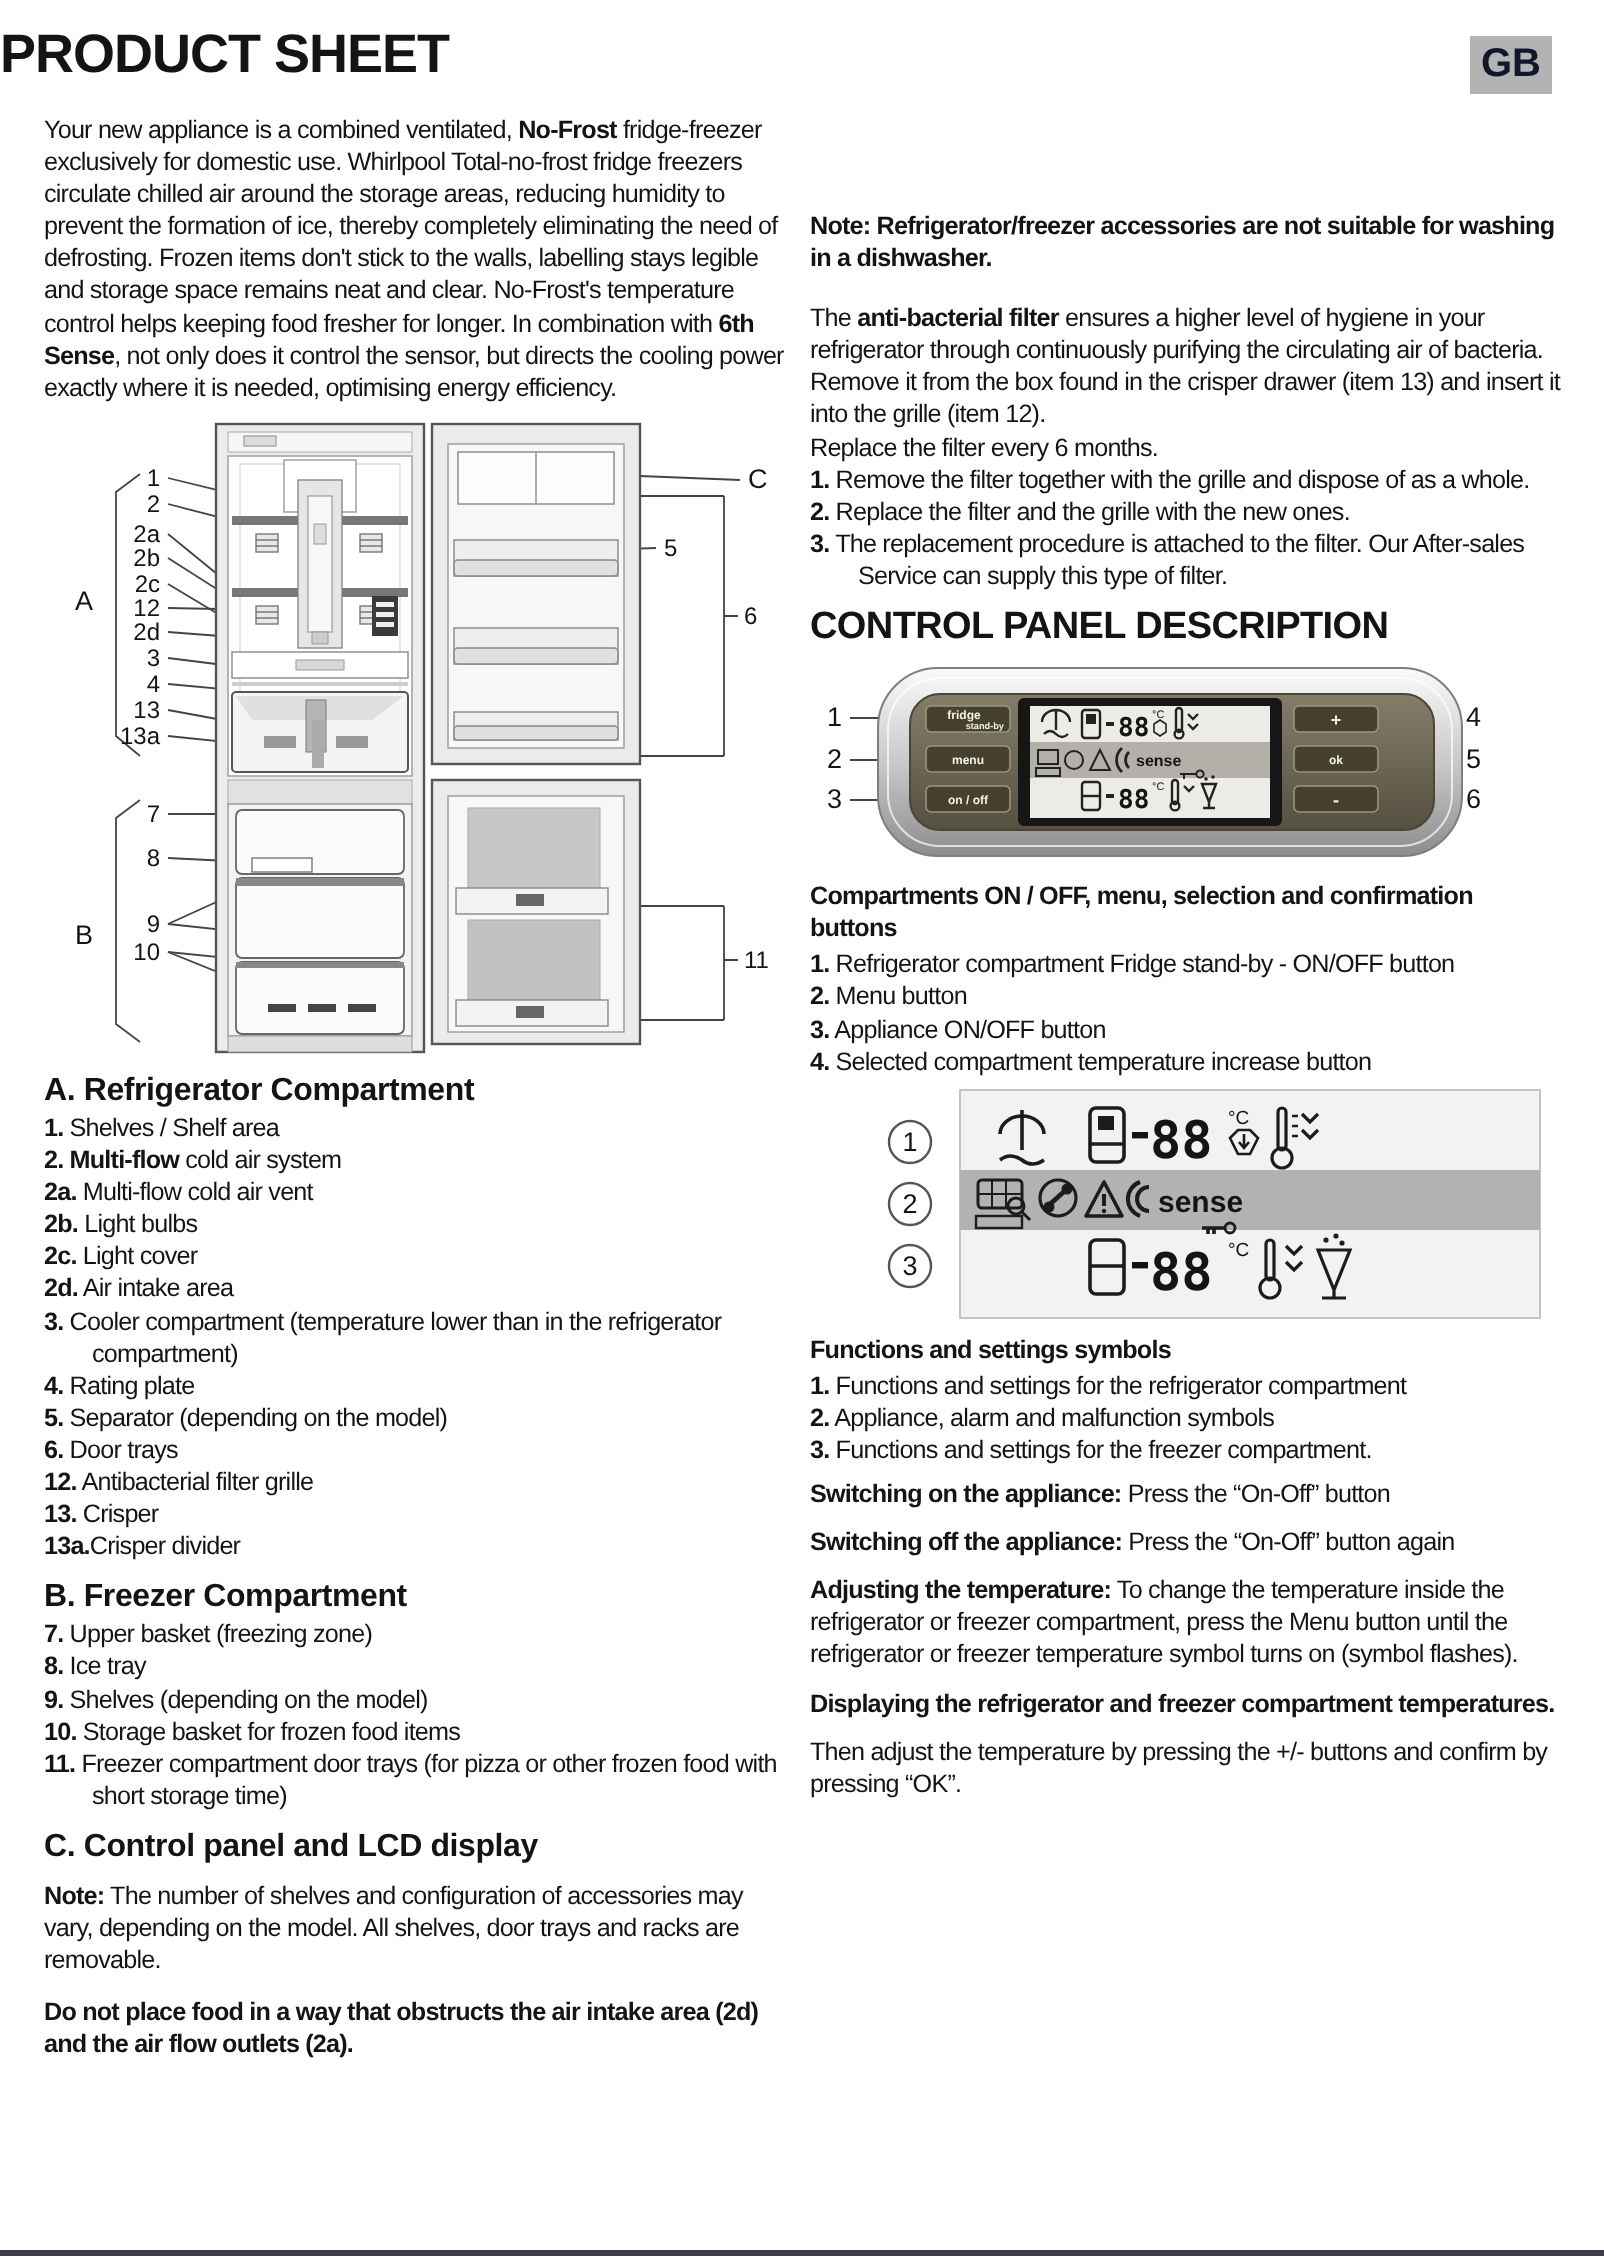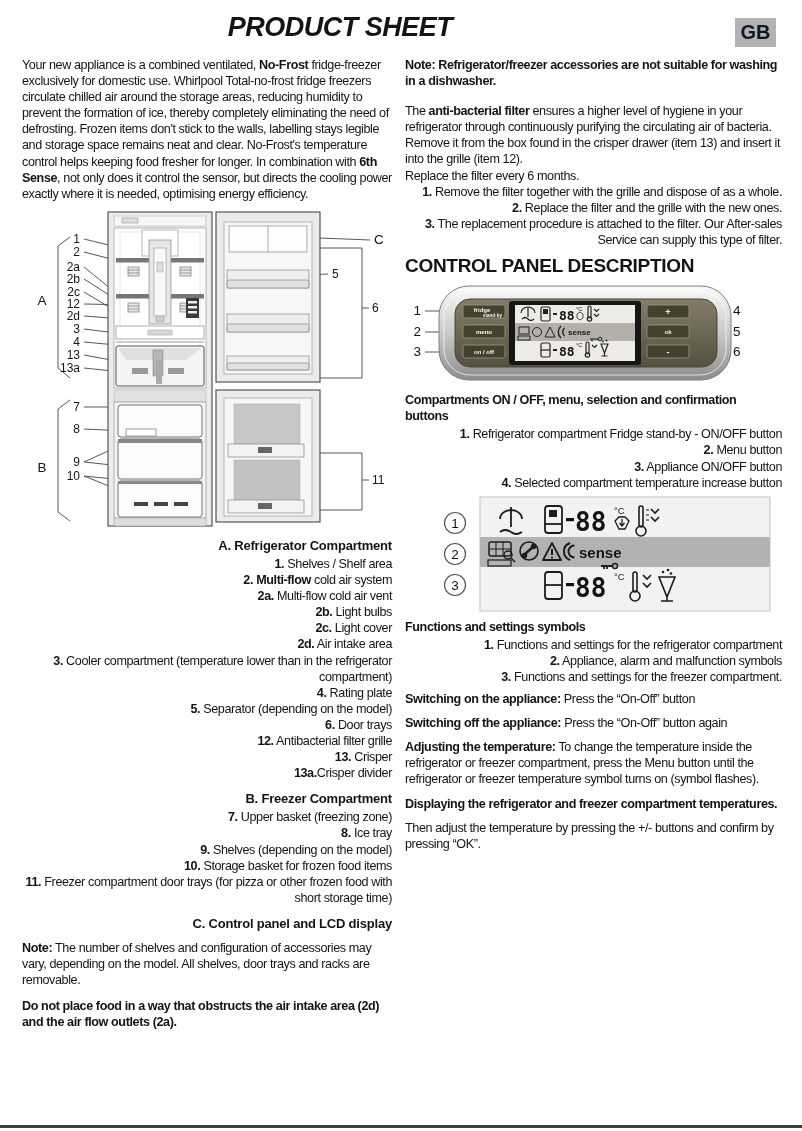--- a/index.html
+++ b/index.html
@@ -2,36 +2,36 @@
 <html><head>
 <meta charset="utf-8">
 <style>
   html,body { margin:0; padding:0; }
   body {
     width:802px; height:1131px; position:relative; overflow:hidden;
     background:#ffffff; color:#141414;
     font-family:"Liberation Sans", sans-serif;
   }
   .page-title {
-    position:absolute; top:12px; left:0; width:680px; text-align:center;
-    font-size:27px; font-weight:800; letter-spacing:-0.5px;font-style:italic;
+    position:absolute; top:12px; left:0; width:680px; text-align:left;
+    font-size:27px; font-weight:800; letter-spacing:-0.5px;
   }
   .lang-badge {
     position:absolute; top:18px; right:26px; width:41px; height:29px;
     background:#b3b3b3; color:#0f172a; font-weight:800; font-size:20px;
     text-align:center; line-height:29px;
   }
   .col { position:absolute; top:57px; font-size:12.6px; line-height:16.1px; letter-spacing:-0.4px; }
   .col-left  { left:22px;  width:370px; }
-  .col-right { left:405px; width:377px; }
+  .col-right { left:405px; width:377px;margin-top:48px; }
   p { margin:0 0 8px 0; }
   .mb14 { margin-bottom:14px; }
   .mt6 { margin-top:6px; } .mt8 { margin-top:8px; } .mt10 { margin-top:10px; }
-  .li { padding-left:24px; text-indent:-24px; margin:0;text-align:right; }
-  .h-section { font-weight:700; font-size:13px; margin:10px 0 2px 0; letter-spacing:-0.2px;text-align:right; }
+  .li { padding-left:24px; text-indent:-24px; margin:0; }
+  .h-section { font-weight:700; font-size:16px; margin:10px 0 2px 0; letter-spacing:-0.2px; }
   .h-caps { font-weight:800; font-size:19px; margin:10px 0 4px 0; letter-spacing:-0.3px; }
   .h-sub { font-weight:700; margin:4px 0 2px 0; }
   .figure { display:block; margin:2px 0 2px 0; }
   svg text { font-family:"Liberation Sans", sans-serif; fill:#141414; letter-spacing:0; }
   .co { font-size:12px; }
   .cob { font-size:13.5px; }
   .seg { font-family:"DejaVu Sans Mono", monospace; font-weight:700; fill:#141414; }
   .btn-label { fill:#f4f2e8; font-weight:700; }
   .bottom-rule { position:absolute; left:0; bottom:3px; width:802px; height:3px; background:#3c4146; }
 </style>

